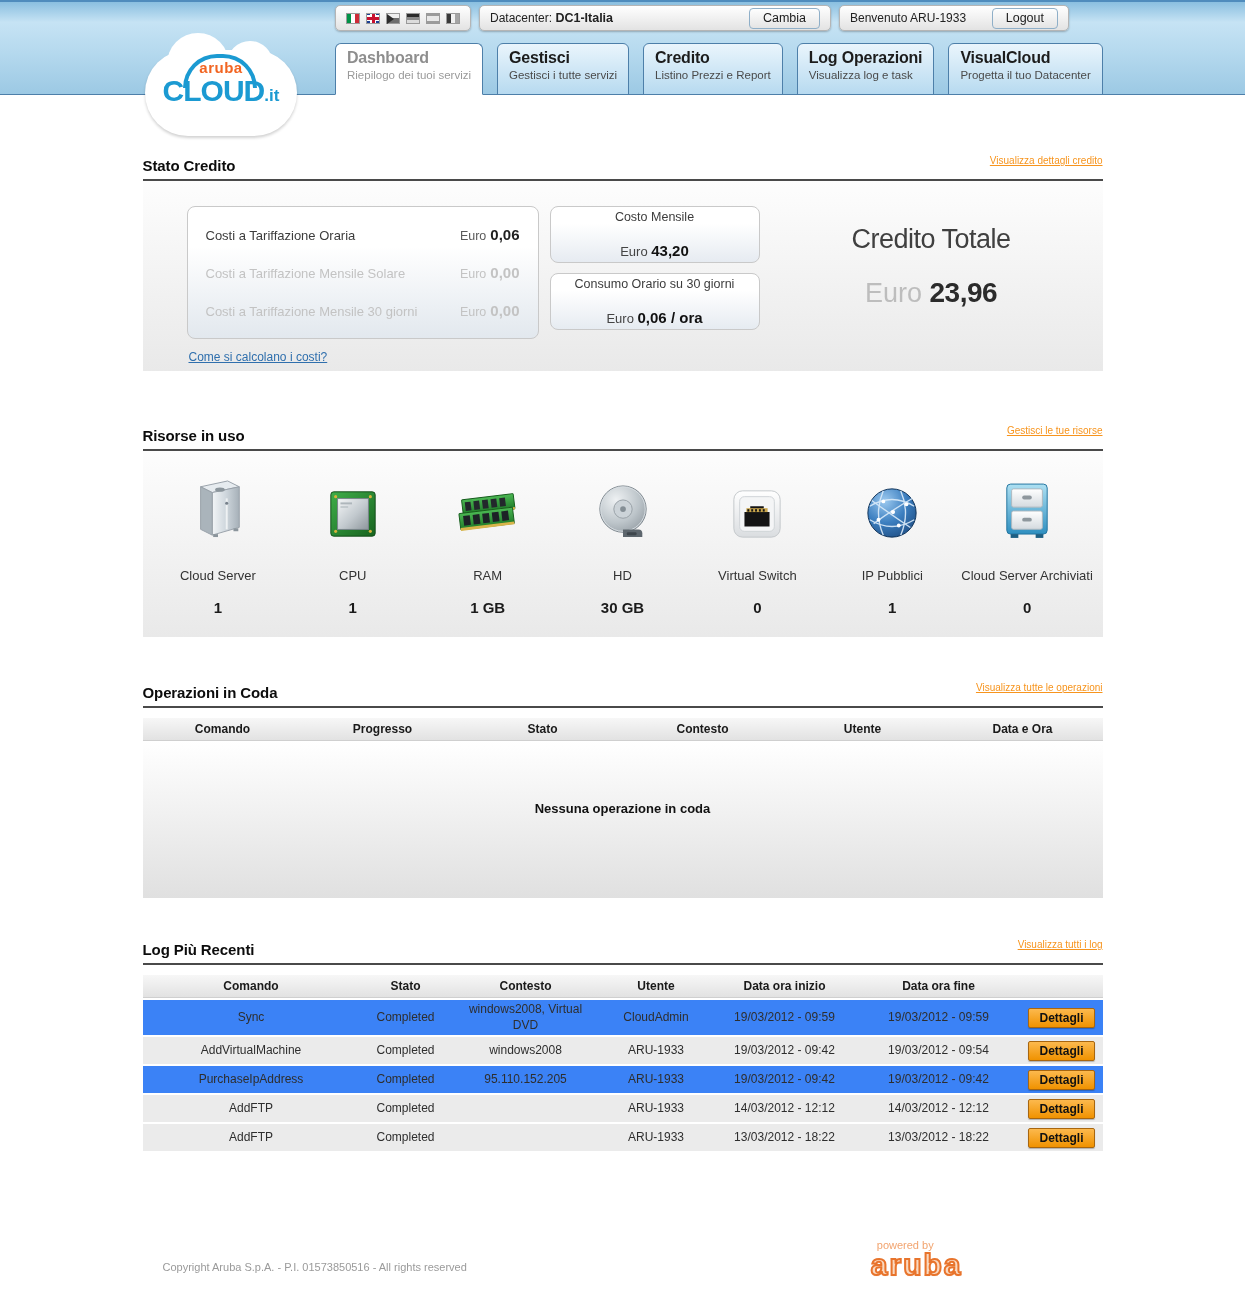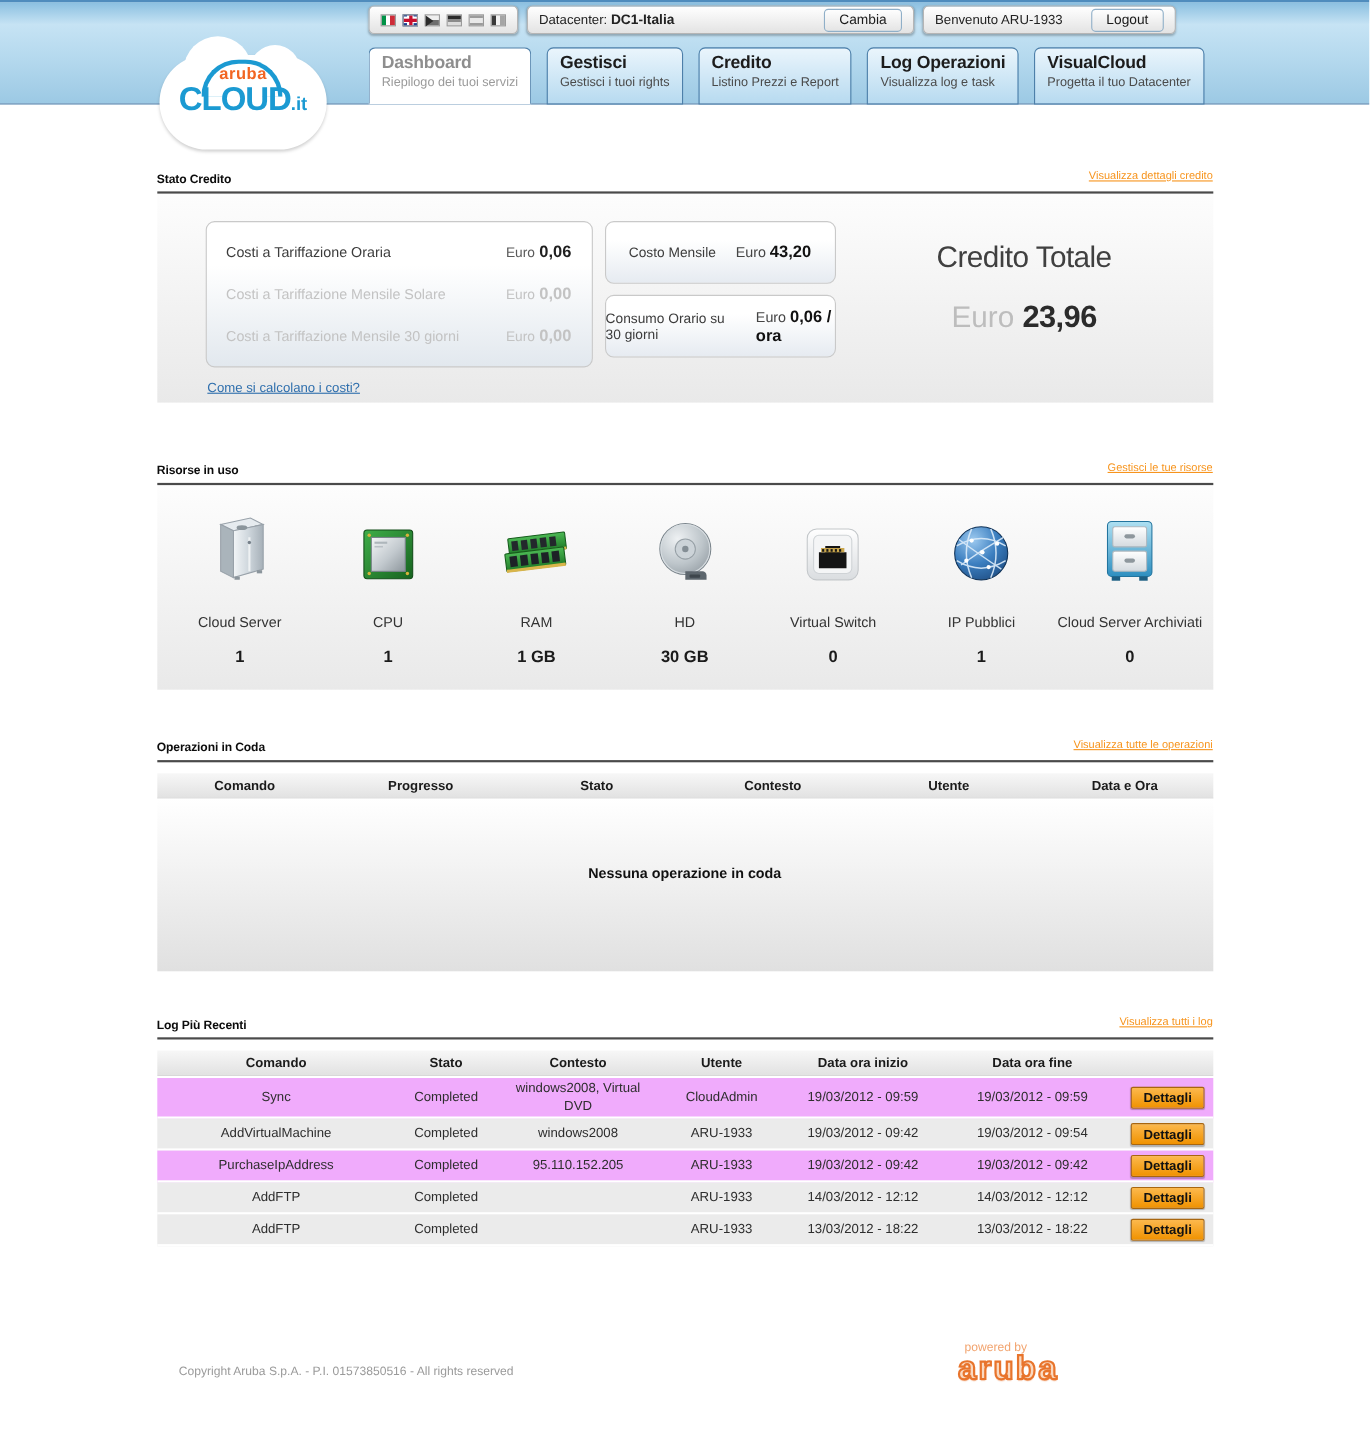--- a/index.html
+++ b/index.html
@@ -53,38 +53,38 @@
   .cloud::after{content:"";position:absolute;width:46px;height:46px;background:#fff;border-radius:50%;right:24px;top:-9px}
   .logo-text{position:absolute;inset:0;z-index:2;text-align:center}
   .logo-aruba{display:block;margin-top:9px;color:#f26522;font-size:15px;font-weight:bold;letter-spacing:.5px}
   .logo-cloud{display:block;margin-top:0;color:#1b9ad2;font-size:30px;font-weight:bold;letter-spacing:-1px;line-height:30px}
   .logo-cloud .it{font-size:17px;letter-spacing:0}
   .logo-arc{position:absolute;z-index:2;left:38px;top:4px;width:74px;height:34px;border:4px solid #1b9ad2;border-bottom:none;border-radius:40px 40px 0 0}
 
   
   .content{position:relative;width:960px;margin:0 auto;padding-top:95px}
   .sec-head{position:relative;margin-top:62px;border-bottom:2px solid #4a4a4a;padding-bottom:5px}
-  .sec-head h2{font-size:11px;color:#0c0c0c;letter-spacing:-.1px}
+  .sec-head h2{font-size:15px;color:#0c0c0c;letter-spacing:-.1px}
   .sec-link{position:absolute;right:0;top:-2px;font-size:10px;color:#f7941d;text-decoration:underline;cursor:pointer}
 
   .panel{background:linear-gradient(#fdfdfd,#e9e9e9)}
 
   
   .credit-panel{height:190px;display:flex;padding:25px 0 0 44px}
   .credit-leftcol{width:352px}
   .cost-box{width:352px;height:133px;border:1px solid #c9c9c9;border-radius:8px;
             background:linear-gradient(#ffffff 30%,#e2e8ee);display:flex;flex-direction:column;justify-content:space-around;padding:8px 18px}
   .cost-row{display:flex;justify-content:space-between;align-items:baseline;font-size:13px;color:#3c3c3c}
   .cost-row .cur{font-size:12.5px;color:#5a5a5a;margin-right:4px}
   .cost-row .val{font-size:15px;font-weight:bold;color:#1f1f1f}
   .cost-row.muted,.cost-row.muted .cur,.cost-row.muted .val{color:#c3c3c3}
   .how-link{display:inline-block;margin:11px 0 0 2px;font-size:12px;color:#2f6fad;text-decoration:underline;cursor:pointer}
   .credit-midcol{width:210px;margin-left:11px;display:flex;flex-direction:column;gap:10px}
   .mini-box{border:1px solid #c9c9c9;border-radius:8px;background:linear-gradient(#ffffff 30%,#e6ebf1);
-            height:57px;display:flex;flex-direction:row;justify-content:center;align-items:center;gap:18px}
+            height:57px;display:flex;flex-direction:column;justify-content:center;align-items:center;gap:18px}
   .mini-box .lbl{font-size:12.5px;color:#3c3c3c}
   .mini-box .v{font-size:13px;color:#444}
   .mini-box .v b{font-size:15px;color:#111}
   .credit-total{flex:1;display:flex;flex-direction:column;align-items:center;justify-content:flex-start;padding-top:18px}
   .total-label{font-size:27px;color:#404040;letter-spacing:-.5px}
   .total-value{margin-top:22px;font-size:27px}
   .total-value .cur{color:#bdbdbd}
   .total-value b{color:#2b2b2b;font-size:28px;letter-spacing:-.5px}
 
   
@@ -97,21 +97,21 @@
   
   .thead{display:flex;margin-top:10px;height:23px;background:linear-gradient(#f7f7f7,#e2e2e2);
          border-bottom:1px solid #cfcfcf;align-items:center}
   .th{font-size:12px;font-weight:bold;color:#1a1a1a;text-align:center}
   .queue-body{height:157px;background:linear-gradient(#ffffff,#e0e0e0);display:flex;align-items:center;justify-content:center}
   .queue-empty{font-size:13px;font-weight:bold;color:#111;margin-top:-22px}
   .q-col{width:160px}
 
   .log-row{display:flex;align-items:center;border-bottom:2px solid #fff;min-height:29px}
   .log-row.tall{min-height:36px}
-  .log-row.odd{background:#f0abfc}
+  .log-row.odd{background:#3b82f6}
   .log-row.even{background:#ebebeb}
   .td{font-size:12px;color:#2e2e2e;text-align:center;line-height:1.3;padding:2px 4px}
   .c1{width:217px}.c2{width:92px}.c3{width:148px}.c4{width:113px}.c5{width:144px}.c6{width:164px}.c7{width:82px;text-align:center}
   .btn-dettagli{background:linear-gradient(#fcb94e,#f09200);border:1px solid #a8660f;border-radius:2px;
                 font-size:12px;font-weight:bold;color:#111;padding:2px 10px;cursor:pointer;
                 box-shadow:0 1px 1px rgba(0,0,0,.25);font-family:inherit}
 
   
   .footer{position:relative;margin-top:86px;height:60px}
   .copyright{text-align:left;font-size:11px;color:#9a9a9a;padding-top:22px;width:700px;margin-left:20px}
@@ -147,21 +147,21 @@
     </div>
   </div>
 
   <div class="tabs">
     <div class="tab active">
       <div class="t1">Dashboard</div>
       <div class="t2">Riepilogo dei tuoi servizi</div>
     </div>
     <div class="tab">
       <div class="t1">Gestisci</div>
-      <div class="t2">Gestisci i tuoi rights</div>
+      <div class="t2">Gestisci i tutte servizi</div>
     </div>
     <div class="tab">
       <div class="t1">Credito</div>
       <div class="t2">Listino Prezzi e Report</div>
     </div>
     <div class="tab">
       <div class="t1">Log Operazioni</div>
       <div class="t2">Visualizza log e task</div>
     </div>
     <div class="tab">

